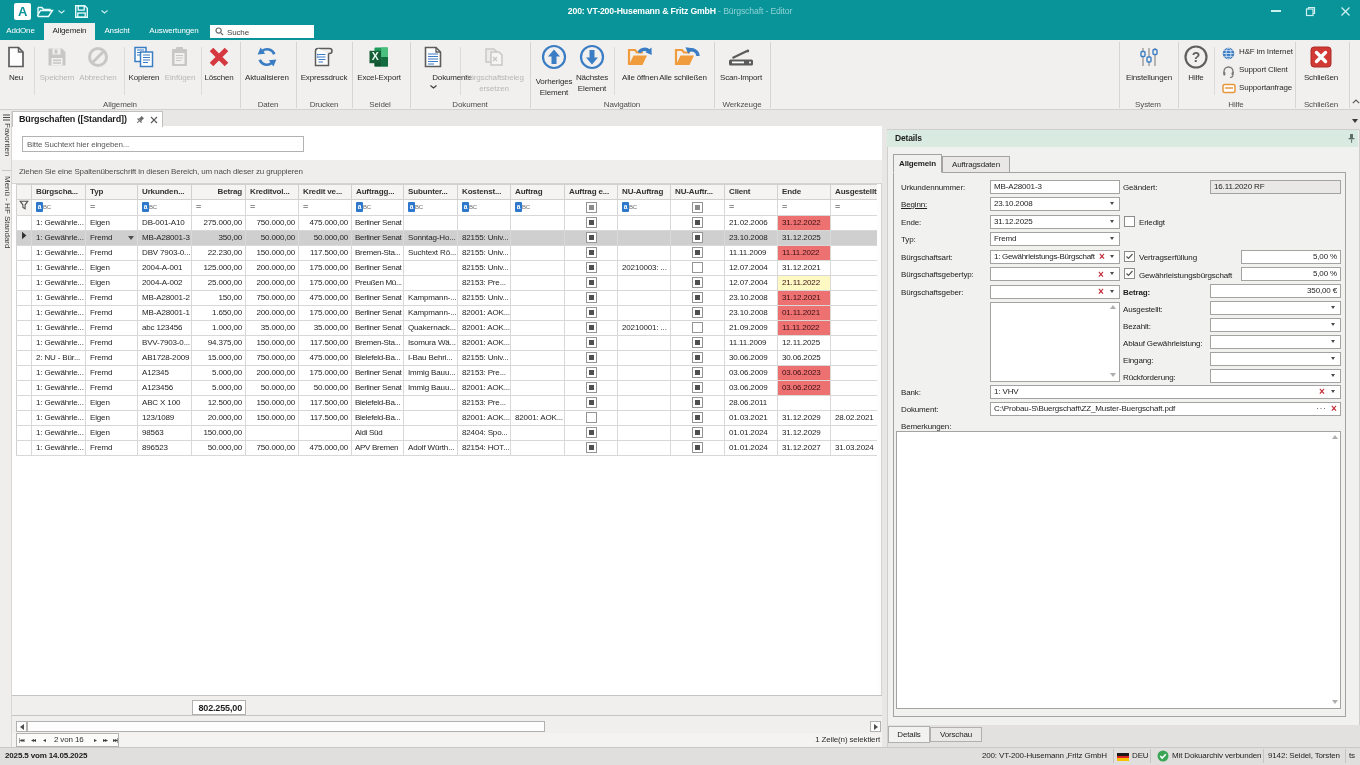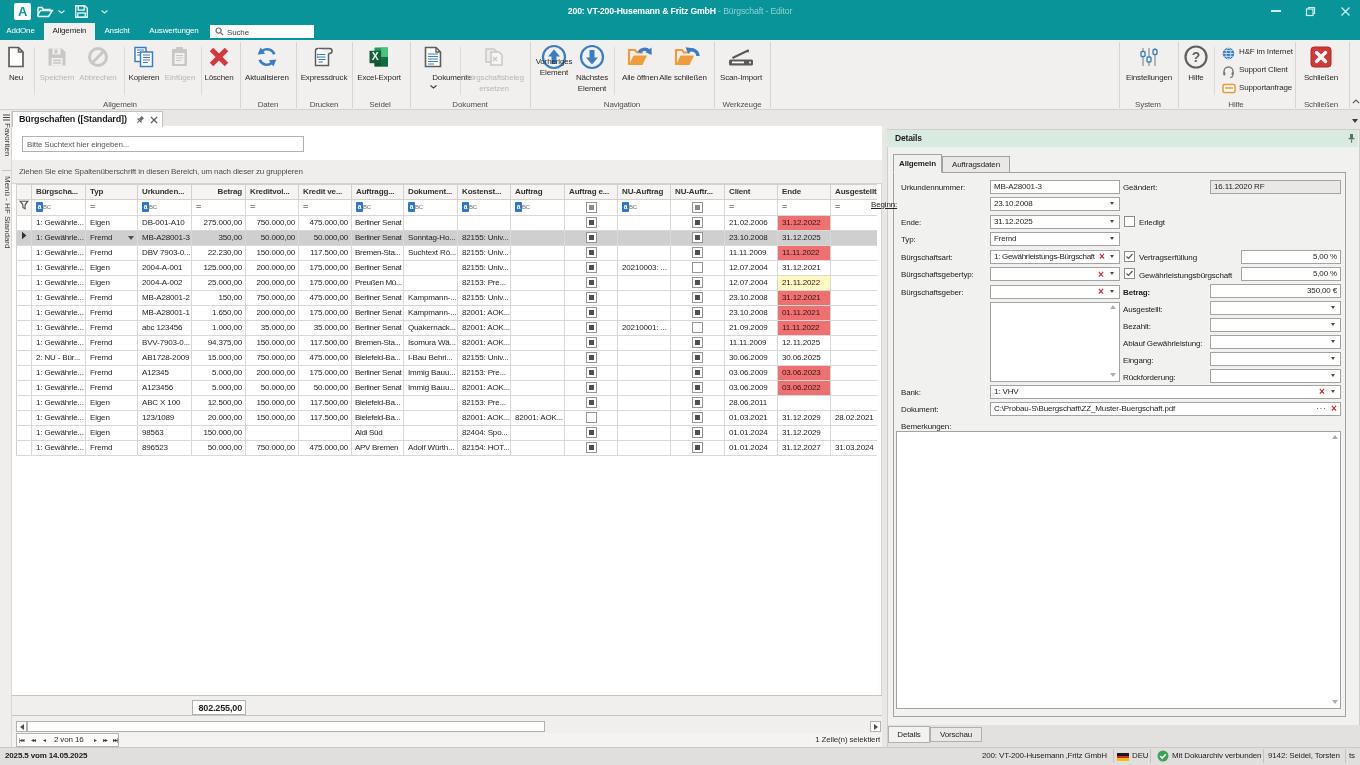--- a/index.html
+++ b/index.html
@@ -182,21 +182,21 @@
 <div class="ab" style="left:482px;top:45px;width:24px;height:24px"><svg width="24" height="24" viewBox="0 0 24 24">
       <path d="M4 4 h8 l3 3 v10 h-11 z" fill="#ecebe9" stroke="#c9c7c5" stroke-width="1.5"></path>
       <path d="M9 7 h8 l3 3 v10 h-11 z" fill="#f6f5f3" stroke="#c9c7c5" stroke-width="1.5"></path>
       <path d="M11 12 l4 4 m0 -4 l-4 4" stroke="#c9c7c5" stroke-width="1.3"></path>
     </svg></div>
 <div class="rlabel dis" style="left:446px;top:72px;width:96px">Bürgschaftsbeleg<br>ersetzen</div>
 <div class="ab" style="left:541px;top:44px;width:26px;height:26px"><svg width="26" height="26" viewBox="0 0 26 26">
       <circle cx="13" cy="13" r="11" fill="none" stroke="#3a7dc4" stroke-width="2.2"></circle>
       <path d="M13 5.5 L19 12.5 H15.5 V20 H10.5 V12.5 H7 Z" fill="#3a7dc4"></path>
     </svg></div>
-<div class="rlabel" style="left:522px;top:56px;width:64px">Vorheriges<br>Element</div>
+<div class="rlabel" style="left:522px;top:76px;width:64px">Vorheriges<br>Element</div>
 <div class="ab" style="left:579px;top:44px;width:26px;height:26px"><svg width="26" height="26" viewBox="0 0 26 26">
       <circle cx="13" cy="13" r="11" fill="none" stroke="#3a7dc4" stroke-width="2.2"></circle>
       <path d="M13 20.5 L7 13.5 H10.5 V6 H15.5 V13.5 H19 Z" fill="#3a7dc4"></path>
     </svg></div>
 <div class="rlabel" style="left:562px;top:72px;width:60px">Nächstes<br>Element</div>
 <div class="ab" style="left:626px;top:44px;width:28px;height:26px"><svg width="28" height="26" viewBox="0 0 28 26">
       <path d="M3 21 V6 h6 l2 2.5 h6" fill="none" stroke="#f09c3d" stroke-width="2.2"></path>
       <path d="M3 21 l4.5-9.5 H21 L16.5 21 Z" fill="#f09c3d"></path>
       <path d="M13 8.5 A6.5 6.5 0 0 1 23 7" fill="none" stroke="#3a7dc4" stroke-width="3.4"></path>
       <polygon points="25.5,3.5 25.7,11 19.5,8.2" fill="#3a7dc4"></polygon>
@@ -299,21 +299,21 @@
     <tbody>
       <tr class="hdr">
         <td style=""></td>
         <td style="">Bürgscha...</td>
         <td style="">Typ</td>
         <td style="">Urkunden...</td>
         <td style="text-align:right;">Betrag</td>
         <td style="">Kreditvol...</td>
         <td style="">Kredit ve...</td>
         <td style="">Auftragg...</td>
-        <td style="">Dokument...</td>
+        <td style="">Subunter...</td>
         <td style="">Kostenst...</td>
         <td style="">Auftrag</td>
         <td style="">Auftrag e...</td>
         <td style="">NU-Auftrag</td>
         <td style="">NU-Auftr...</td>
         <td style="">Client</td>
         <td style="">Ende</td>
         <td style="">Ausgestellt</td>
       </tr>
 <tr>
@@ -670,21 +670,21 @@
 <div class="ab dcap" style="left:887px;top:130px;">Details</div>
 <svg class="ab" style="left:1347px;top:133px" width="9" height="11" viewBox="0 0 9 11">
     <rect x="3" y="1" width="3" height="4" fill="#5c6e66"></rect>
     <rect x="1.6" y="5" width="5.8" height="1.3" fill="#5c6e66"></rect>
     <rect x="4.1" y="6.3" width="1" height="3.5" fill="#5c6e66"></rect>
   </svg>
 <div class="dtab" style="left:893px;top:154px;width:49px;height:19px;background:#f1f1ef;font-weight:bold;border-bottom:1px solid #f1f1ef;z-index:3;line-height:18px;">Allgemein</div>
 <div class="dtab" style="left:942px;top:156px;width:68px;height:17px;background:#e9e8e6;line-height:16px;">Auftragsdaten</div>
 <div class="ab" style="left:893px;top:172px;width:453px;height:545px;background:#f1f1ef;border:1px solid #a5a3a1;"></div>
 <div class="flabel" style="left:901px;top:181px;">Urkundennummer:</div>
-<div class="flabel" style="left:871px;top:198px;text-decoration:underline;">Beginn:</div>
+<div class="flabel" style="left:901px;top:198px;text-decoration:underline;">Beginn:</div>
 <div class="flabel" style="left:901px;top:216px;">Ende:</div>
 <div class="flabel" style="left:901px;top:233px;">Typ:</div>
 <div class="flabel" style="left:901px;top:251px;">Bürgschaftsart:</div>
 <div class="flabel" style="left:901px;top:268px;">Bürgschaftsgebertyp:</div>
 <div class="flabel" style="left:901px;top:286px;">Bürgschaftsgeber:</div>
 <div class="field" style="left:990px;top:180px;width:130px;height:14px;background:#fff;text-align:left;">MB-A28001-3</div>
 <div class="field" style="left:990px;top:197px;width:130px;height:14px;background:#fff;text-align:left;">23.10.2008</div>
 <div class="combo-a" style="left:1110px;top:202px;"></div>
 <div class="field" style="left:990px;top:215px;width:130px;height:14px;background:#fff;text-align:left;">31.12.2025</div>
 <div class="combo-a" style="left:1110px;top:220px;"></div>

